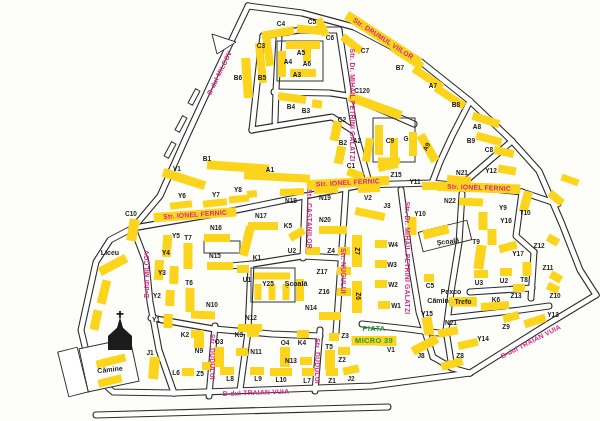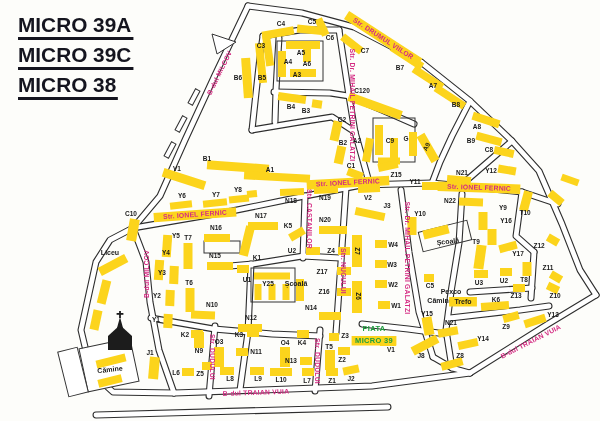--- a/index.html
+++ b/index.html
@@ -370,18 +370,13 @@
       <text transform="translate(296,284)" text-anchor="middle" dominant-baseline="middle" font-size="7" font-weight="800" letter-spacing="0" fill="#1a1a1a" font-family="&quot;Liberation Sans&quot;, sans-serif">Școală</text>
       <text transform="translate(448,242) rotate(-6)" text-anchor="middle" dominant-baseline="middle" font-size="7" font-weight="800" letter-spacing="0" fill="#1a1a1a" font-family="&quot;Liberation Sans&quot;, sans-serif">Școală</text>
       <text transform="translate(451,292)" text-anchor="middle" dominant-baseline="middle" font-size="7" font-weight="800" letter-spacing="0" fill="#1a1a1a" font-family="&quot;Liberation Sans&quot;, sans-serif">Pexco</text>
       <text transform="translate(440,301)" text-anchor="middle" dominant-baseline="middle" font-size="7" font-weight="800" letter-spacing="0" fill="#1a1a1a" font-family="&quot;Liberation Sans&quot;, sans-serif">Cămine</text>
       <rect x="-13.9" y="-5" width="27.8" height="9.5" transform="translate(463,302)" fill="#fcd41c"></rect>
       <text transform="translate(463,302)" text-anchor="middle" dominant-baseline="middle" font-size="7" font-weight="800" letter-spacing="0" fill="#1a1a1a" font-family="&quot;Liberation Sans&quot;, sans-serif">Trefo</text>
       <text transform="translate(374,329)" text-anchor="middle" dominant-baseline="middle" font-size="7.5" font-weight="800" letter-spacing="0.3" fill="#1e9e3e" font-family="&quot;Liberation Sans&quot;, sans-serif">PIATA</text>
       <rect x="-22.400000000000002" y="-5" width="44.800000000000004" height="9.5" transform="translate(374,341)" fill="#fcd41c"></rect>
       <text transform="translate(374,341)" text-anchor="middle" dominant-baseline="middle" font-size="7.5" font-weight="800" letter-spacing="0.3" fill="#1e9e3e" font-family="&quot;Liberation Sans&quot;, sans-serif">MICRO 39</text>
     </svg>
-  <div class="title">
-    <div class="tl">MICRO 39A</div>
-    <div class="tl">MICRO 39C</div>
-    <div class="tl">MICRO 38</div>
-  </div>
 </div>
 
 </body></html>

